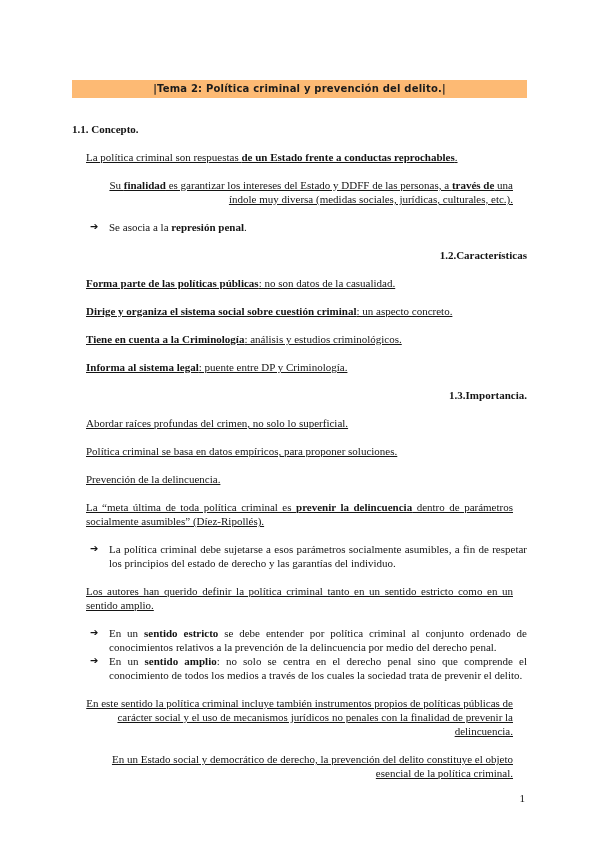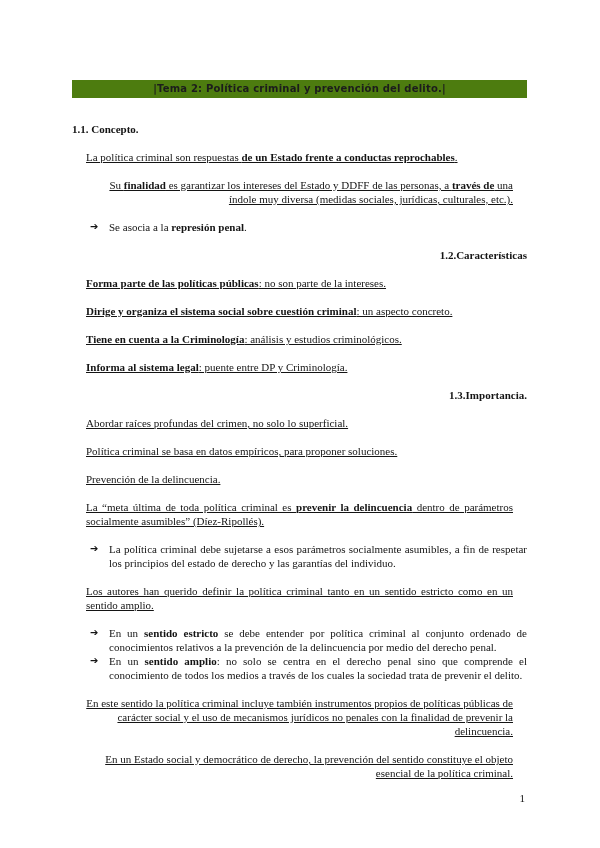--- a/index.html
+++ b/index.html
@@ -14,21 +14,21 @@
     background: #ffffff;
     position: relative;
     padding: 80px 73px 0 72px;
     font-family: "Liberation Serif", "DejaVu Serif", serif;
     font-size: 11px;
     line-height: 14px;
     color: #141414;
     overflow: hidden;
   }
   .title-wrap {
-    background: #4d7c0f;
+    background: #fdba74;
     text-align: center;
     padding: 1px 0 2px 0;
     margin-bottom: 24px;
   }
   .title-hl {
     font-family: "DejaVu Sans", sans-serif;
     font-weight: 700;
     font-size: 10px;
     letter-spacing: 0.2px;
     color: #1c1c1c;
@@ -84,21 +84,21 @@
   <h2 class="h2">1.1. Concepto.</h2>
 
   <p class="para"><span>La política criminal son respuestas </span><b>de un Estado frente a conductas reprochables</b><span>.</span></p>
 
   <p class="para mt"><span>Su </span><b>finalidad</b><span> es garantizar los intereses del Estado y DDFF de las personas, a </span><b>través de</b><span> una índole muy diversa (medidas sociales, jurídicas, culturales, etc.).</span></p>
 
   <div class="bullet"><span class="arrow">➔</span><span class="btxt"><span>Se asocia a la </span><b>represión penal</b><span>.</span></span></div>
 
   <h2 class="h2 mt">1.2.Características</h2>
 
-  <p class="para"><b>Forma parte de las políticas públicas</b><span>: no son parte de la intereses.</span></p>
+  <p class="para"><b>Forma parte de las políticas públicas</b><span>: no son datos de la casualidad.</span></p>
 
   <p class="para"><b>Dirige y organiza el sistema social sobre cuestión criminal</b><span>: un aspecto concreto.</span></p>
 
   <p class="para"><b>Tiene en cuenta a la Criminología</b><span>: análisis y estudios criminológicos.</span></p>
 
   <p class="para"><b>Informa al sistema legal</b><span>: puente entre DP y Criminología.</span></p>
 
   <h2 class="h2 mt">1.3.Importancia.</h2>
 
   <p class="para">Abordar raíces profundas del crimen, no solo lo superficial.</p>
@@ -111,17 +111,17 @@
   <div class="bullet mt"><span class="arrow">➔</span><span class="btxt">La política criminal debe sujetarse a esos parámetros socialmente asumibles, a fin de respetar los principios del estado de derecho y las garantías del individuo.</span></div>
 
   <p class="para">Los autores han querido definir la política criminal tanto en un sentido estricto como en un sentido amplio.</p>
 
   <div class="bullet mt"><span class="arrow">➔</span><span class="btxt"><span>En un </span><b>sentido estricto</b><span> se debe entender por política criminal al conjunto ordenado de conocimientos relativos a la prevención de la delincuencia por medio del derecho penal.</span></span></div>
 
   <div class="bullet"><span class="arrow">➔</span><span class="btxt"><span>En un </span><b>sentido amplio</b><span>: no solo se centra en el derecho penal sino que comprende el conocimiento de todos los medios a través de los cuales la sociedad trata de prevenir el delito.</span></span></div>
 
   <p class="para mt">En este sentido la política criminal incluye también instrumentos propios de políticas públicas de carácter social y el uso de mecanismos jurídicos no penales con la finalidad de prevenir la delincuencia.</p>
 
-  <p class="para mt">En un Estado social y democrático de derecho, la prevención del sentido constituye el objeto esencial de la política criminal.</p>
+  <p class="para mt">En un Estado social y democrático de derecho, la prevención del delito constituye el objeto esencial de la política criminal.</p>
 
   <div class="page-number">1</div>
 
 </div>
 
 </body></html>

